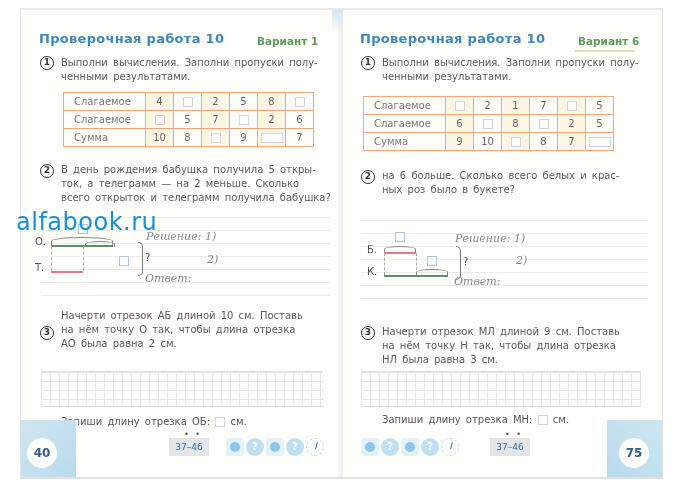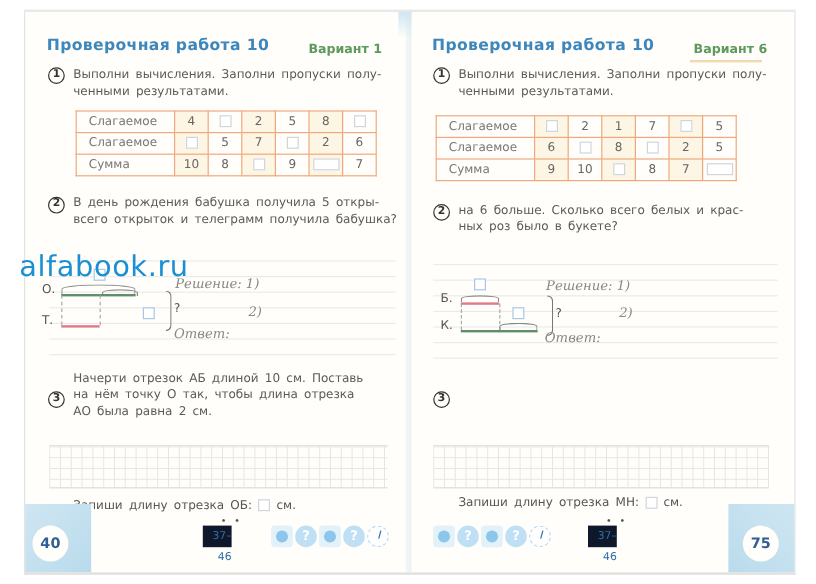--- a/index.html
+++ b/index.html
@@ -51,22 +51,22 @@
 
   .answer-line { position: absolute; font-size: 10px; color: #555; word-spacing: 2px; }
 
   .pageno-bg-left { position: absolute; left: 0; top: 410px; width: 55px; height: 57px;
                     background: linear-gradient(135deg, #cfe6f2, #b9dbec); }
   .pageno-bg-right { position: absolute; right: 0; top: 410px; width: 55px; height: 57px;
                      background: linear-gradient(225deg, #cfe6f2, #b9dbec); }
   .pageno { position: absolute; top: 428px; width: 30px; height: 30px; border-radius: 50%; background: #fffefa;
             font-size: 12px; font-weight: bold; color: #2f5e96; text-align: center; line-height: 30px; }
 
-  .range-badge { position: absolute; top: 428px; width: 24px; height: 18px; background: #0f172a;
-                 font-size: 9px; color: #2f6ea6; text-align: right; line-height: 18px; }
+  .range-badge { position: absolute; top: 428px; width: 40px; height: 18px; background: #e5e5e5;
+                 font-size: 9px; color: #2f6ea6; text-align: center; line-height: 18px; }
   .range-dots { position: absolute; top: 420px; font-size: 8px; color: #555; letter-spacing: 2px; }
 
   .icon-strip { position: absolute; top: 428px; display: flex; gap: 2px; }
   .ico { width: 18px; height: 18px; border-radius: 50%; background: #bfe0f4; color: #fff;
          font-size: 11px; font-weight: bold; text-align: center; line-height: 18px; position: relative; }
   .ico.sq { border-radius: 3px; background: #e3f1f9; }
   .ico-inner { position: absolute; left: 4px; top: 4px; width: 10px; height: 10px; border-radius: 50%; background: #8cc6ec; }
   .clock { background: #fff; border: 1px dashed #bcdaf0; }
   .clock-hand { position: absolute; left: 9px; top: 3px; width: 1px; height: 7px; background: #2f6ea6; transform: rotate(15deg); }
 
@@ -118,20 +118,21 @@
         <td>9</td>
         <td class="hl"><span class="box wide"></span></td>
         <td>7</td>
       </tr>
     </tbody>
       </table>
 
     <div class="num" style="left:19px; top:154px;">2</div>
     <div class="task-text" style="left:40px; top:153px;">
       <span class="line">В день рождения бабушка получила 5 откры-</span>
+      <span class="line">ток, а телеграмм — на 2 меньше. Сколько</span>
       <span class="line">всего открыток и телеграмм получила бабушка?</span>
     </div>
     <div class="ruled" style="left:20px; right:10px; top:207px;">
       <div class="hr" style="top:0;"></div>
         <div class="hr" style="top:13px;"></div>
         <div class="hr" style="top:26px;"></div>
       <div class="hr" style="top:39px;"></div>
         <div class="hr" style="top:52px;"></div>
         <div class="hr" style="top:65px;"></div>
       <div class="hr" style="top:78px;"></div>
@@ -257,20 +258,25 @@
       <div class="dbox" style="left:60px; top:16px;"></div>
       <div class="arc" style="left:49px; top:29px; width:32px; height:6px;"></div>
       <div class="brace" style="left:89px; top:6px; height:34px;"></div>
       <div class="qm" style="left:96px; top:16px;">?</div>
     </div>
     <div class="script" style="left:112px; top:222px;">Решение: 1)</div>
     <div class="script" style="left:173px; top:244px;">2)</div>
     <div class="script" style="left:111px; top:265px;">Ответ:</div>
 
     <div class="num" style="left:18px; top:316px;">3</div>
+    <div class="task-text" style="left:39px; top:315px;">
+      <span class="line">Начерти отрезок МЛ длиной 9 см. Поставь</span>
+      <span class="line">на нём точку Н так, чтобы длина отрезка</span>
+      <span class="line">НЛ была равна 3 см.</span>
+    </div>
     <div class="grid" style="left:18px; width:280px; top:361px;"></div>
     <div class="answer-line" style="left:39px; top:404px;">
       <span>Запиши длину отрезка МН:</span>
       <span class="box"></span>
       <span>см.</span>
     </div>
 
     <div class="icon-strip" style="left:18px;">
       <div class="ico sq">
           <div class="ico-inner"></div>

